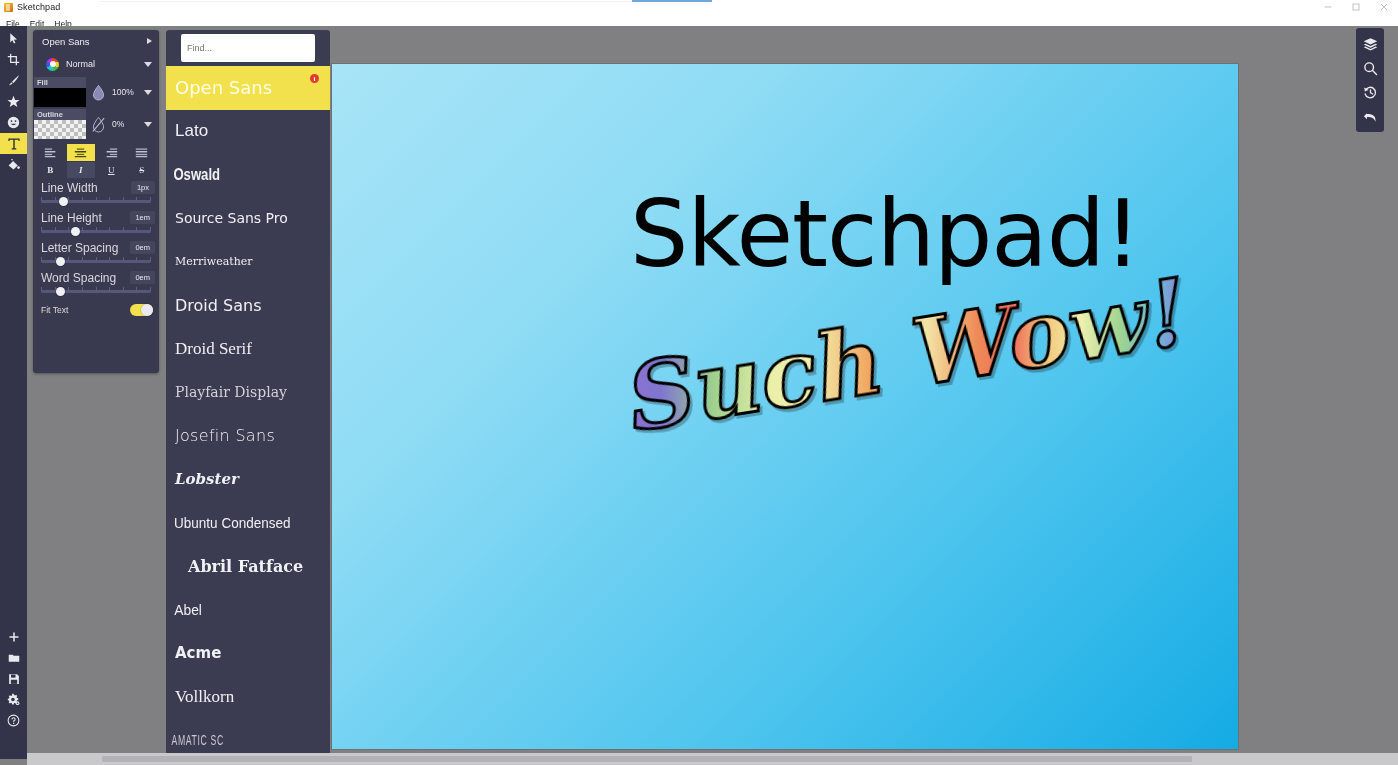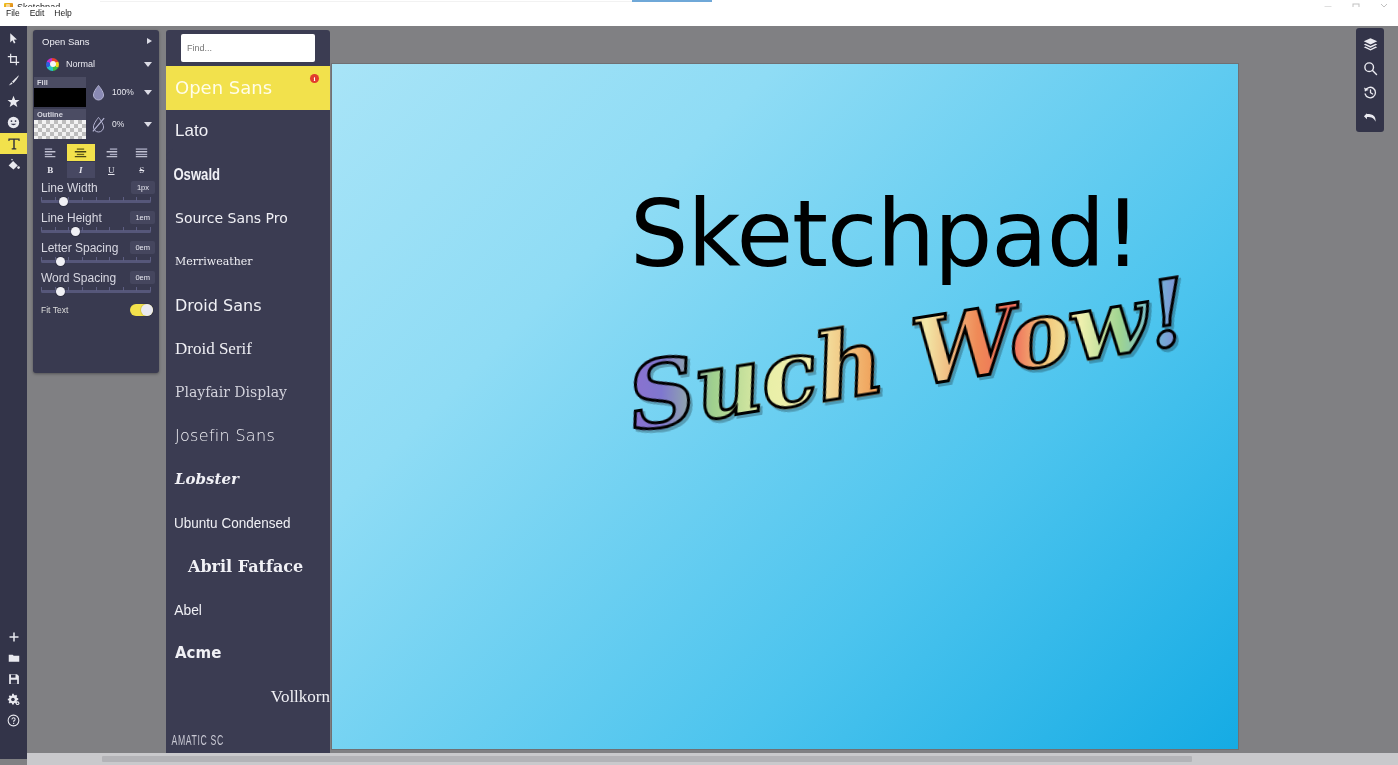--- a/index.html
+++ b/index.html
@@ -42,21 +42,21 @@
     display: flex; align-items: center;
   }
   .win-btn {
     width: 28px; height: 14px; display: flex; align-items: center; justify-content: center;
     color: #9a9a9a; font-size: 8px; font-family: "DejaVu Sans", sans-serif;
   }
   .win-btn svg { opacity: .55; }
 
   
   .menubar {
-    position: absolute; left: 0; top: 7px; width: 1398px; height: 12px;
+    position: absolute; left: 0; top: 18px; width: 1398px; height: 12px;
     background: #ffffff; display: flex; align-items: center; padding-left: 4px;
   }
   .menu-item {
     font-size: 8.5px; color: #1b1b1b; padding: 0 6px 0 2px; line-height: 12px;
     margin-right: 2px;
   }
 
   
   .workspace {
     position: absolute; left: 0; top: 26px; width: 1398px; height: 739px;
@@ -275,21 +275,21 @@
   .f-merriweather{ font-family:"DejaVu Serif", serif; font-weight:400; font-size:11px; }
   .f-droidsans   { font-family:"DejaVu Sans", sans-serif; font-weight:400; font-size:16px; }
   .f-droidserif  { font-family:"Liberation Serif", serif; font-weight:400; font-size:17px; }
   .f-playfair    { font-family:"DejaVu Serif", serif; font-weight:400; font-size:14px; color:#d2d2dc;}
   .f-josefin     { font-family:"DejaVu Sans", sans-serif; font-weight:300; font-size:16px; letter-spacing:.3px;}
   .f-lobster     { font-family:"DejaVu Serif", serif; font-style:italic; font-weight:700; font-size:15px; }
   .f-ubuntucond  { font-family:"Liberation Sans", sans-serif; font-weight:400; font-size:15px; transform:scaleX(.9); transform-origin:left center;}
   .f-abril       { font-family:"DejaVu Serif", serif; font-weight:700; font-size:16px;margin-left:13px; }
   .f-abel        { font-family:"Liberation Sans", sans-serif; font-weight:400; font-size:15px; transform:scaleX(.92); transform-origin:left center;}
   .f-acme        { font-family:"DejaVu Sans", sans-serif; font-weight:700; font-size:15px; }
-  .f-vollkorn    { font-family:"Liberation Serif", serif; font-weight:400; font-size:17px;justify-content:flex-end; }
+  .f-vollkorn    { font-family:"Liberation Serif", serif; font-weight:400; font-size:17px; }
   .f-amatic      { font-family:"Liberation Sans", sans-serif; font-weight:400; font-size:14px; color:#c9c9d4;
                    transform:scaleX(.62); transform-origin:left center; letter-spacing:1px;}
 </style>
 </head>
 <body>
 
 <div id="app">
 
   <div class="titlebar">
     <div class="tb-icon"></div>

